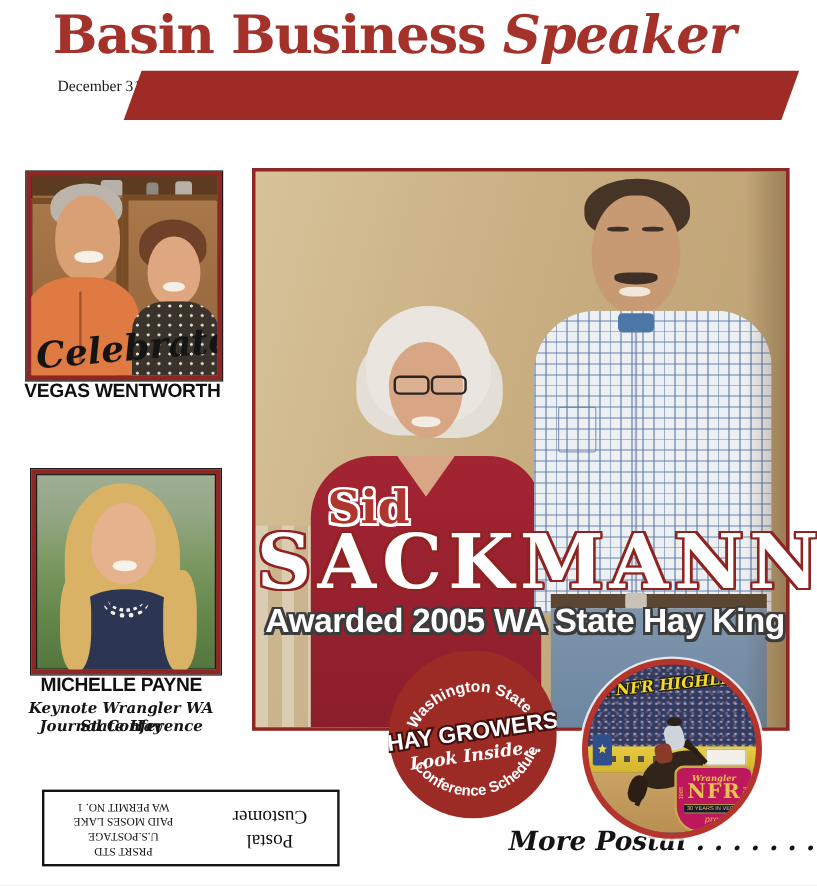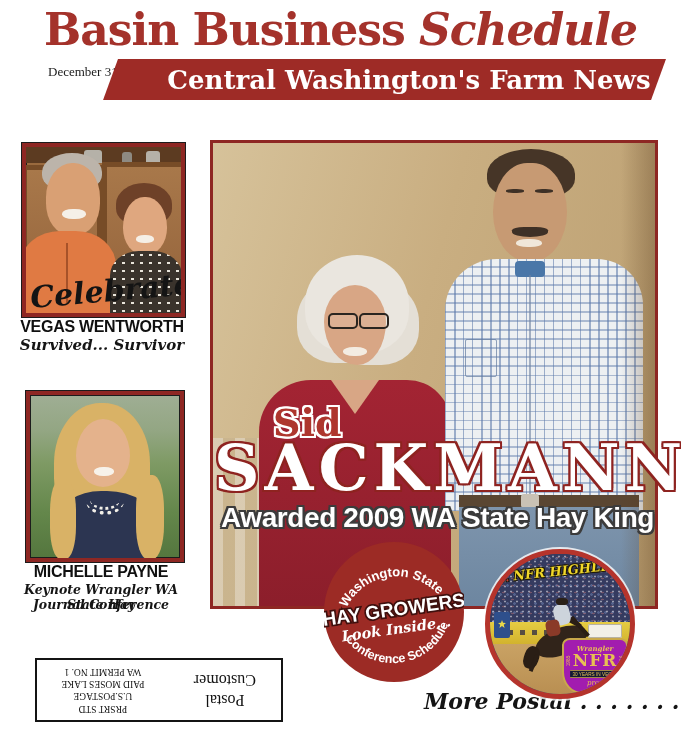--- a/index.html
+++ b/index.html
@@ -61,21 +61,21 @@
       radial-gradient(rgba(130,155,205,.4) 1px,transparent 1.4px);
     background-size:6px 5px,9px 7px,7px 9px;}
   .adband{position:absolute;left:0;top:68px;width:100%;height:22px;background:linear-gradient(#e6cc42,#d2b32e);}
   .adband:after{content:"";position:absolute;left:6px;top:8px;right:6px;height:5px;
     background:repeating-linear-gradient(90deg,rgba(30,30,70,.7) 0 5px,transparent 5px 12px);}
   .dirt{position:absolute;left:0;top:90px;width:100%;height:50px;background:linear-gradient(#c9a264,#b98f52);}
   .nfr-headline{position:absolute;left:8px;top:8px;transform:rotate(-6deg);white-space:nowrap;
     font-family:"DejaVu Serif",serif;font-weight:bold;font-style:italic;font-size:13px;color:#f2d829;
     text-shadow:-1px -1px 0 #201a08,1px -1px 0 #201a08,-1px 1px 0 #201a08,1px 1px 0 #201a08;z-index:3;}
   .nfr-headline .pgref{color:#c73b2d;font-size:10px;font-style:normal;}
-  .shield{position:absolute;right:2px;bottom:0px;width:62px;height:52px;background:#a21caf;
+  .shield{position:absolute;right:2px;bottom:0px;width:62px;height:52px;background:#be185d;
     border:2px solid #c9a84c;border-radius:8px 8px 20px 20px/7px 7px 22px 22px;z-index:4;
     display:flex;flex-direction:column;align-items:center;justify-content:center;color:#e8c053;}
   .shield .brand{font-family:"DejaVu Serif",serif;font-style:italic;font-weight:bold;font-size:7px;line-height:1;}
   .shield .nfr-big{font-family:"DejaVu Serif",serif;font-weight:bold;font-size:17px;line-height:1;letter-spacing:1px;}
   .shield .band{font-size:6px;line-height:1;transform:scale(.78);background:#141a33;
     border-top:1px solid #c9a84c;border-bottom:1px solid #c9a84c;padding:1px 3px;white-space:nowrap;}
   .shield .assoc{font-family:"DejaVu Serif",serif;font-style:italic;font-size:7px;line-height:1.2;}
   .shield .yr{position:absolute;top:18px;font-size:6px;transform:scale(.8) rotate(-90deg);}
   .part{position:absolute;}
 
@@ -85,24 +85,23 @@
   .postal .cust{width:46%;text-align:center;font-size:16px;line-height:1.25;}
   .postal .permit{width:54%;text-align:center;font-size:9.5px;line-height:1.3;}
   .more-inside{left:424px;top:688px;font-family:"DejaVu Serif",serif;font-style:italic;font-weight:bold;
     font-size:22px;color:#141414;}
 </style>
 </head>
 <body>
 
 <div class="page">
 
-  <div class="abs masthead"><span>Basin Business </span><em>Schedule</em></div>
+  <div class="abs masthead"><span>Basin Business </span><em>Speaker</em></div>
   <div class="abs issue-date">December 31, 2014</div>
   <div class="abs banner-bg"></div>
-  <div class="abs banner-label">Central Washington's Farm News</div>
 
   <div class="abs photo-frame" style="left:22px;top:143px;width:155px;height:166px;">
     <div class="shelf">
       <div class="shelf-item" style="left:58px;top:3px;width:18px;height:13px;"></div>
       <div class="shelf-item" style="left:96px;top:5px;width:10px;height:11px;background:#8e8a82;"></div>
       <div class="shelf-item" style="left:120px;top:4px;width:14px;height:12px;"></div>
     </div>
     <div class="cab-door" style="left:-4px;top:18px;width:70px;height:150px;"></div>
     <div class="cab-door" style="left:76px;top:15px;width:80px;height:153px;"></div>
     <div class="part" style="left:16px;top:6px;width:60px;height:38px;background:#bcb4aa;border-radius:50% 50% 42% 42%;"></div>
@@ -110,21 +109,20 @@
     <div class="part" style="left:36px;top:62px;width:24px;height:10px;background:#f5f0e8;border-radius:45%;"></div>
     <div class="part" style="left:-6px;top:84px;width:96px;height:82px;background:#e07a43;border-radius:42% 42% 0 0;"></div>
     <div class="part" style="left:40px;top:96px;width:2px;height:60px;background:rgba(120,50,20,.55);"></div>
     <div class="part" style="left:90px;top:36px;width:56px;height:42px;background:#6e4128;border-radius:52% 52% 40% 40%;"></div>
     <div class="part" style="left:97px;top:50px;width:44px;height:58px;background:#dfa77f;border-radius:48%/52% 52% 46% 46%;"></div>
     <div class="part" style="left:110px;top:88px;width:18px;height:8px;background:#f5efe6;border-radius:45%;"></div>
     <div class="part" style="left:84px;top:104px;width:72px;height:62px;border-radius:40% 40% 0 0;background:#3a332c;background-image:radial-gradient(#e8e4da 1.2px,transparent 1.6px);background-size:9px 8px;"></div>
     <div class="part" style="left:4px;top:126px;font-family:'DejaVu Serif',serif;font-style:italic;font-weight:bold;font-size:30px;color:#141414;transform:rotate(-5deg);white-space:nowrap;">Celebrate</div>
   </div>
   <div class="abs cap-name" style="left:14px;top:318px;width:176px;">VEGAS WENTWORTH</div>
-  <div class="abs cap-sub" style="left:14px;top:336px;width:176px;font-size:15px;">Survived... Survivor</div>
 
   <div class="abs photo-frame" style="left:26px;top:391px;width:150px;height:163px;background:linear-gradient(180deg,#9fae94 0%,#93a683 22%,#7e9a64 42%,#64874b 72%,#54763e 100%);">
     <div class="part" style="left:24px;top:8px;width:96px;height:126px;background:#d9b266;border-radius:48% 48% 40% 40%;"></div>
     <div class="part" style="left:46px;top:24px;width:54px;height:68px;background:#e4b28c;border-radius:50%/54% 54% 46% 46%;"></div>
     <div class="part" style="left:64px;top:72px;width:20px;height:9px;background:#f7f2ea;border-radius:45%;"></div>
     <div class="part" style="left:28px;top:96px;width:98px;height:67px;background:#2c3551;border-radius:44% 50% 0 0;"></div>
     <div class="part" style="left:20px;top:84px;width:26px;height:80px;background:#d9b266;border-radius:40%;"></div>
     <div class="part" style="left:106px;top:80px;width:28px;height:84px;background:#d9b266;border-radius:40%;"></div>
     <div class="part" style="left:56px;top:92px;width:38px;height:24px;border:0;border-bottom:4px dotted #f2efe8;border-radius:50%;"></div>
     <div class="part" style="left:60px;top:94px;width:30px;height:18px;border:0;border-bottom:3px dotted #f2efe8;border-radius:50%;"></div>
@@ -155,21 +153,21 @@
     <div class="part" style="left:316px;top:132px;width:2px;height:230px;background:rgba(110,130,160,.6);"></div>
     <div class="part" style="left:252px;top:196px;width:30px;height:36px;border:1.5px solid rgba(98,122,160,.7);border-radius:2px;"></div>
     <div class="part" style="left:246px;top:352px;width:180px;height:12px;background:#5a4632;"></div>
     <div class="part" style="left:308px;top:351px;width:18px;height:14px;background:#c9c2b5;border-radius:3px;"></div>
     <div class="part" style="left:246px;top:364px;width:180px;height:99px;background:linear-gradient(#7e95ad,#6d86a0);"></div>
     <div class="corner-shade"></div>
   </div>
 
   <div class="abs big-title t-sid">Sid</div>
   <div class="abs big-title t-sack">SACKMANN</div>
-  <div class="abs t-award">Awarded 2009 WA State Hay King</div>
+  <div class="abs t-award">Awarded 2005 WA State Hay King</div>
 
   <div class="abs" style="left:324px;top:542px;width:140px;height:140px;z-index:5;">
     <svg width="140" height="140" viewBox="0 0 140 140">
       <circle cx="70" cy="70" r="70" fill="#9c2b25"></circle>
       <defs>
         <path id="arcTop" d="M 15 80 A 56 56 0 0 1 125 80"></path>
         <path id="arcBot" d="M 11 62 A 59 59 0 0 0 129 62"></path>
       </defs>
       <g transform="rotate(-8 70 70)">
         <text font-family="Liberation Sans, sans-serif" font-size="13" font-weight="bold" fill="#ffffff">

